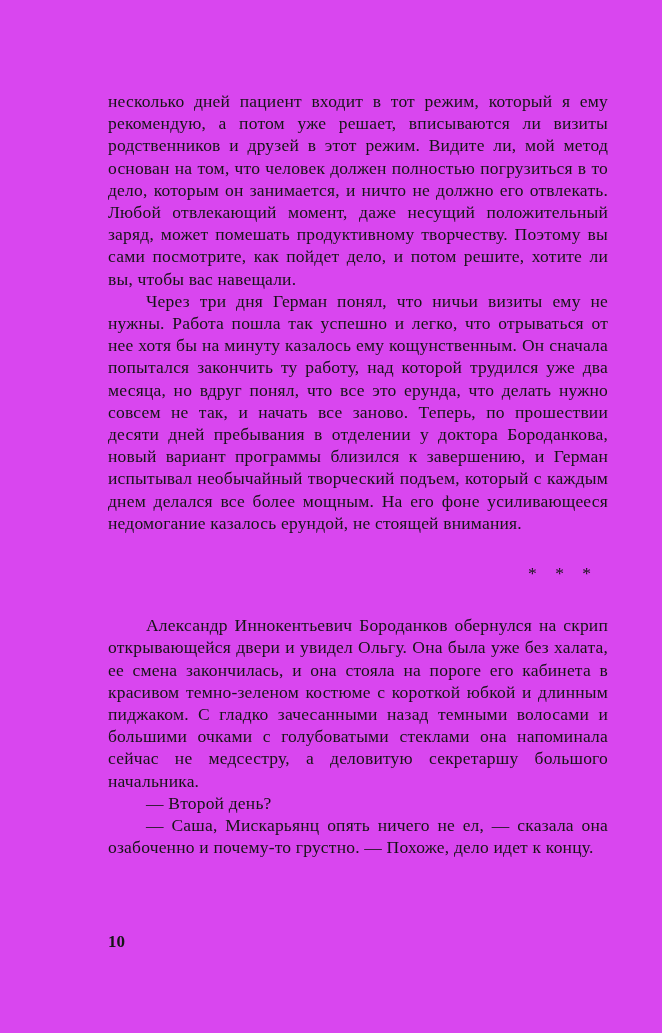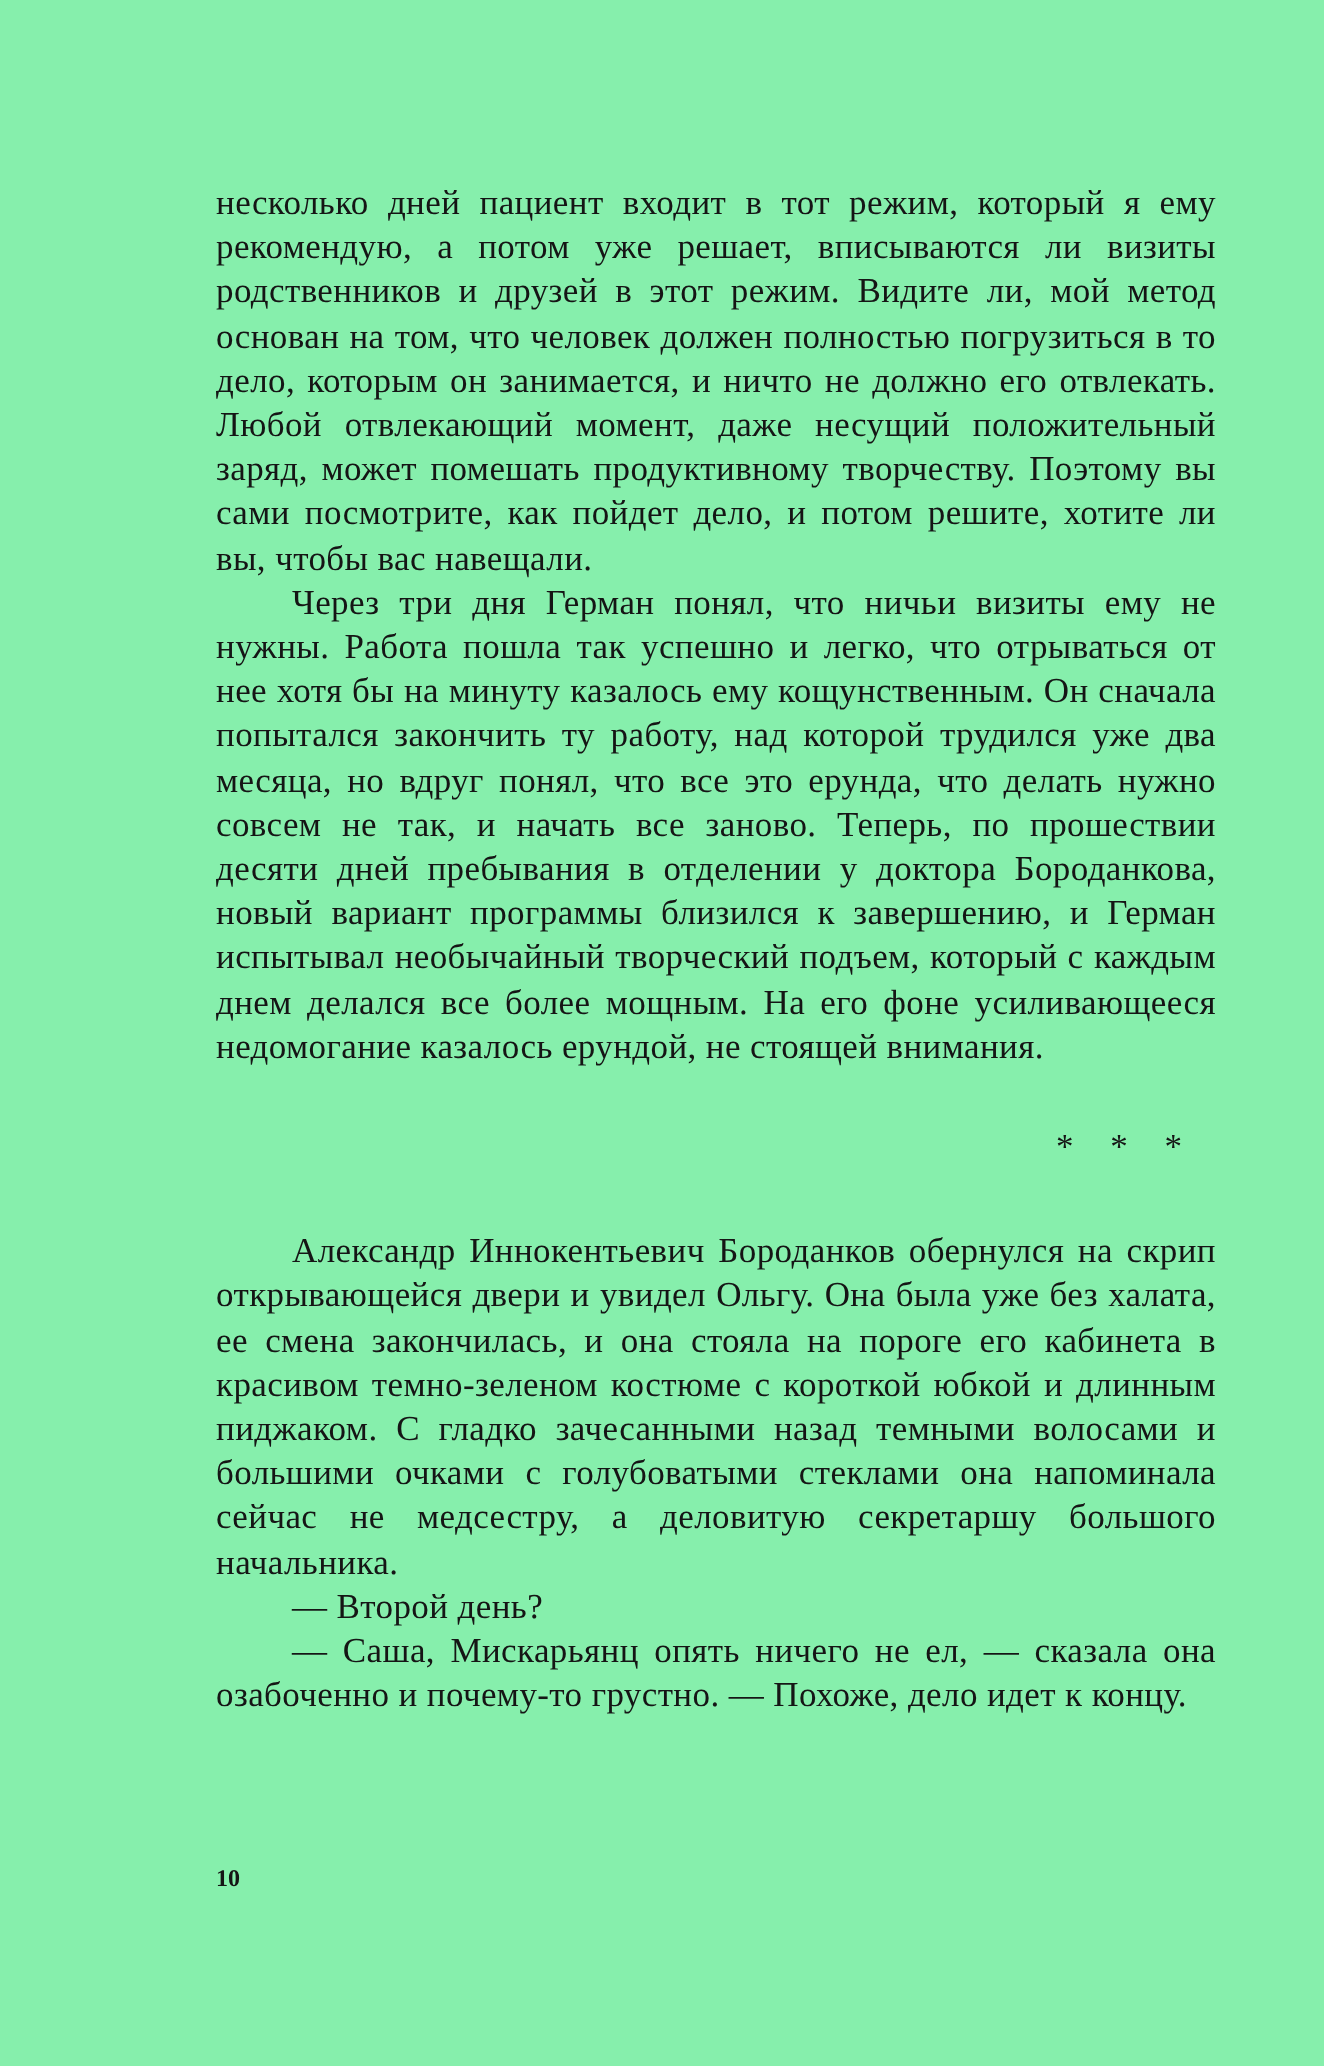--- a/index.html
+++ b/index.html
@@ -11,21 +11,21 @@
     height: 1033px;
     background: #ffffff;
     font-family: "Liberation Serif", serif;
     color: #151515;
     overflow: hidden;
   }
   .page {
     position: relative;
     width: 662px;
     height: 1033px;
-    background: #86efac;
+    background: #d946ef;
   }
   .text-block {
     position: absolute;
     left: 108px;
     top: 90px;
     width: 500px;
     font-size: 17.5px;
     line-height: 22.2px;
     text-align: justify;
     letter-spacing: 0.2px;
@@ -43,21 +43,21 @@
     padding-right: 10px;
     margin: 28px 0 30px 0;
     font-size: 17.5px;
     letter-spacing: 7px;
     color: #151515;
   }
   .page-number {
     position: absolute;
     left: 108px;
     top: 932px;
-    font-size: 12px;
+    font-size: 17px;
     font-weight: bold;
     color: #151515;
     font-family: "Liberation Serif", serif;
   }
 </style>
 </head>
 <body>
 
 <div class="page">
   <div class="text-block">

